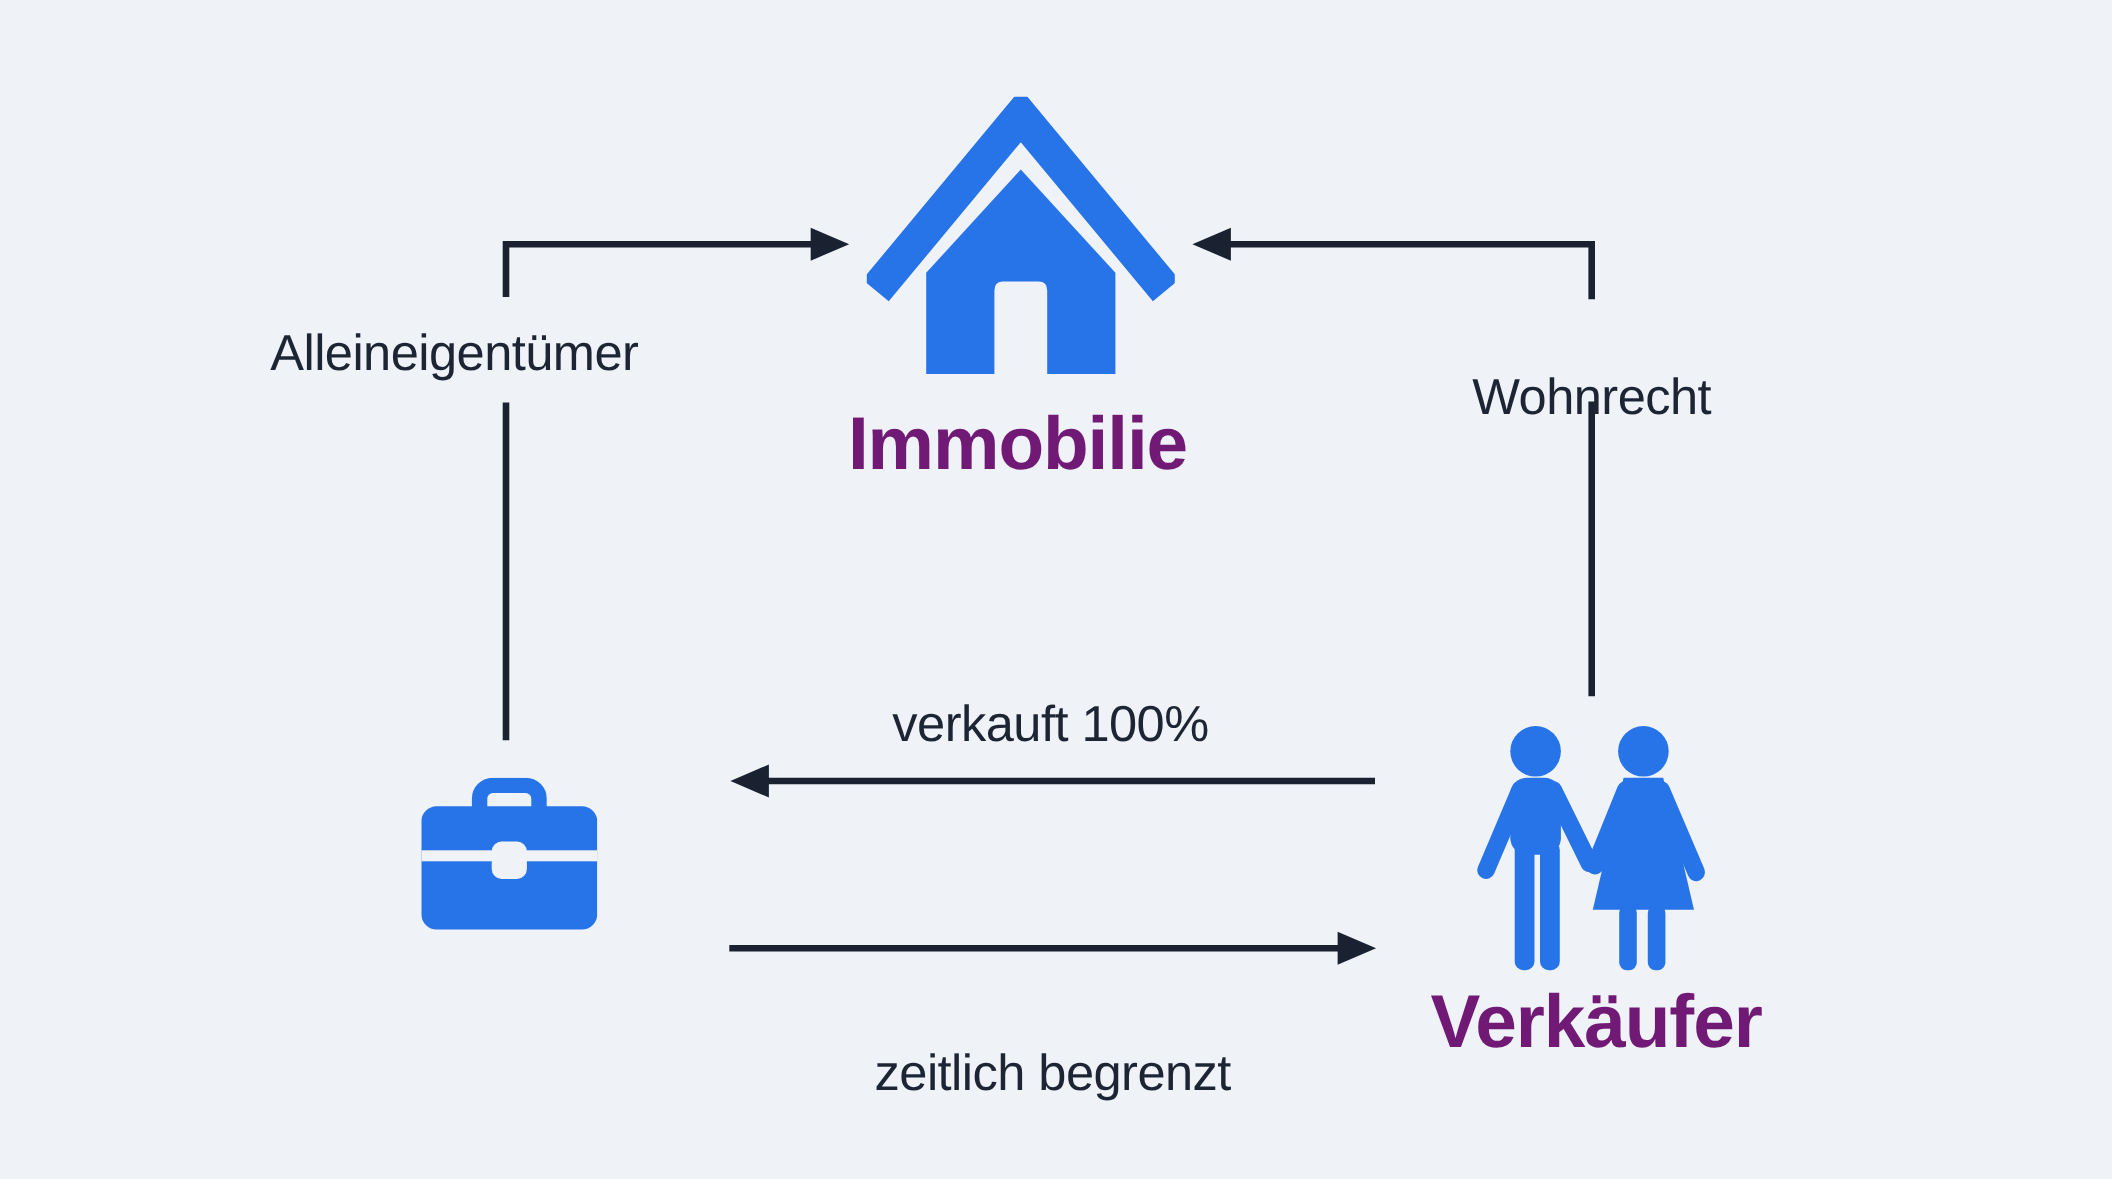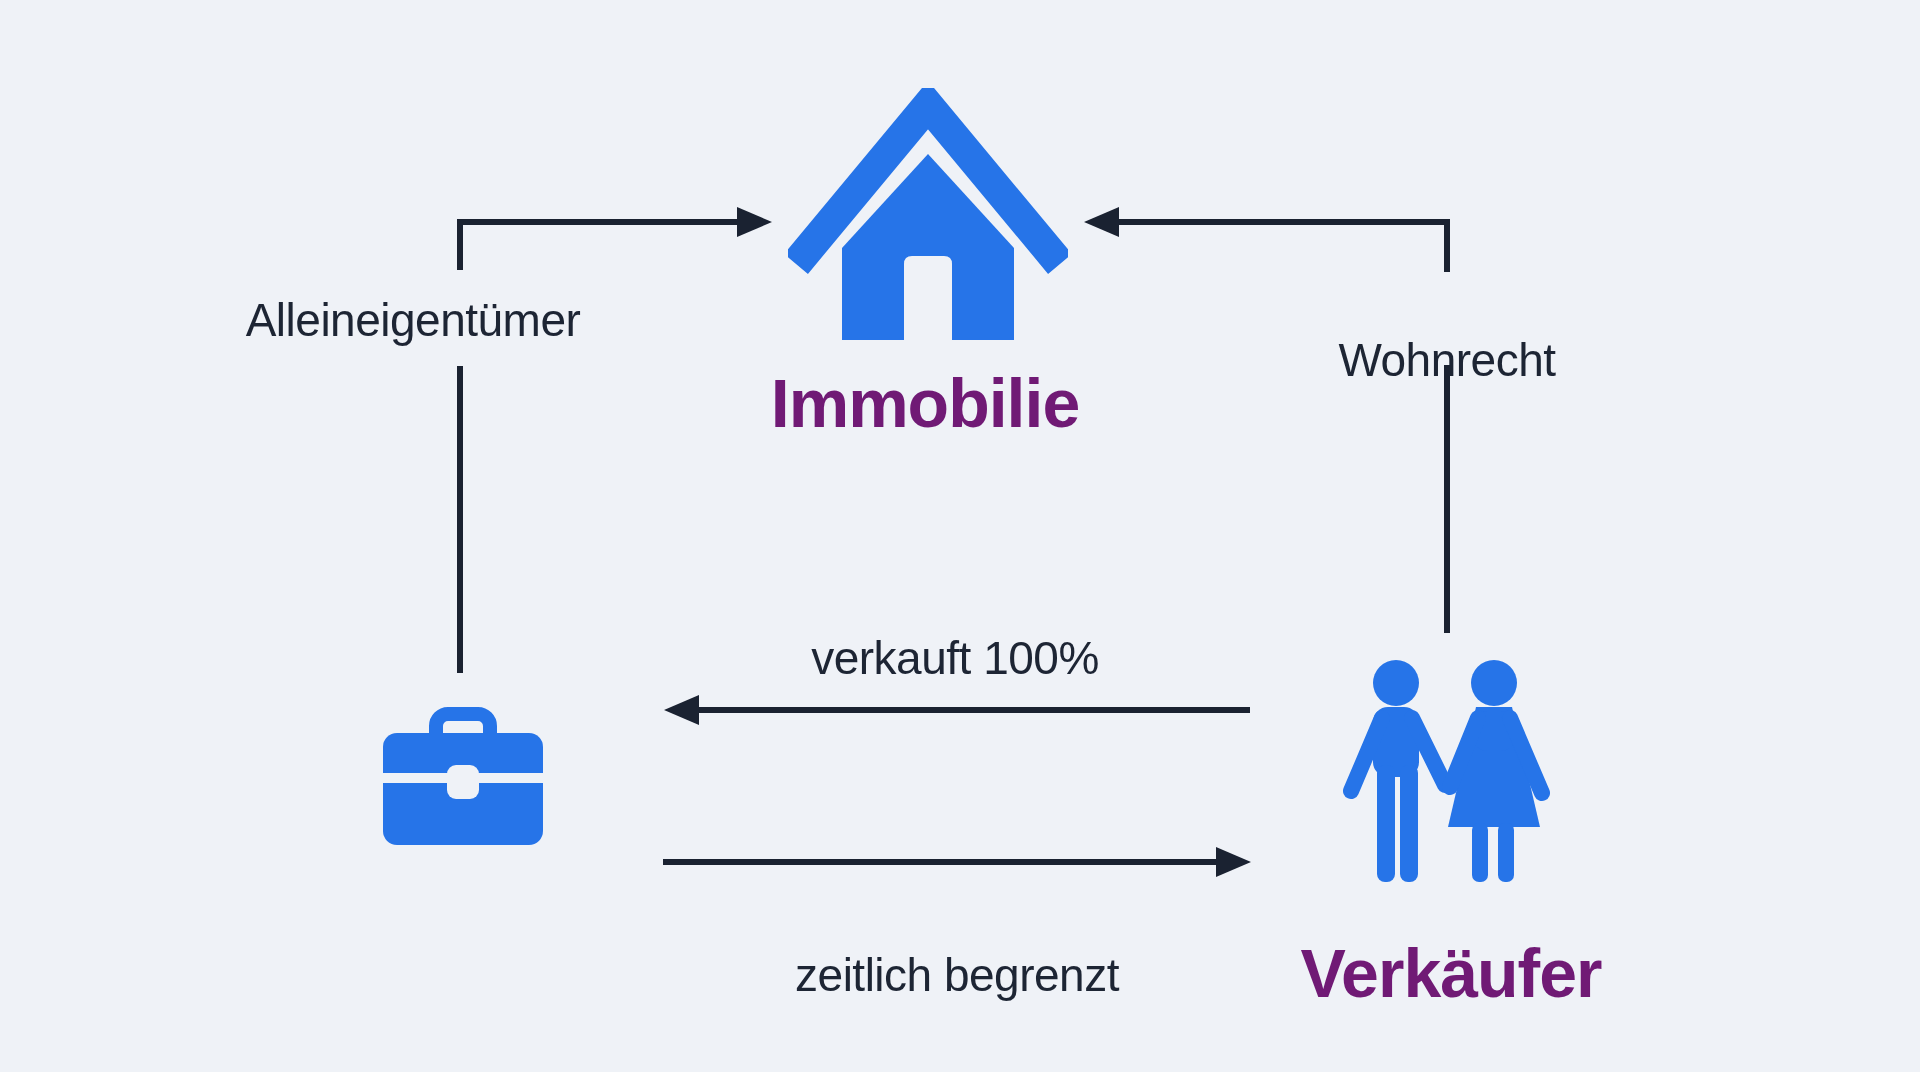--- a/index.html
+++ b/index.html
@@ -91,21 +91,21 @@
       <path d="M74 63 L107 130"></path>
 
       <path d="M140 63 L112 132"></path>
       <path d="M172 63 L204 138"></path>
     </g>
   </svg>
 
   <div class="abs center-anchor node-label" style="left:925px; top:403px;">Immobilie</div>
 
 
-  <div class="abs center-anchor node-label" style="left:1451px; top:929px;margin-top:44px;">Verkäufer</div>
+  <div class="abs center-anchor node-label" style="left:1451px; top:929px;">Verkäufer</div>
 
   <div class="abs center-anchor edge-label" style="left:413px; top:320px;">Alleineigentümer</div>
 
   <div class="abs center-anchor edge-label" style="left:1447px; top:314px;margin-top:46px;">Wohnrecht</div>
 
   <div class="abs center-anchor edge-label" style="left:955px; top:658px;">verkauft 100%</div>
 
 
   <div class="abs center-anchor edge-label" style="left:957px; top:975px;">zeitlich begrenzt</div>
 

